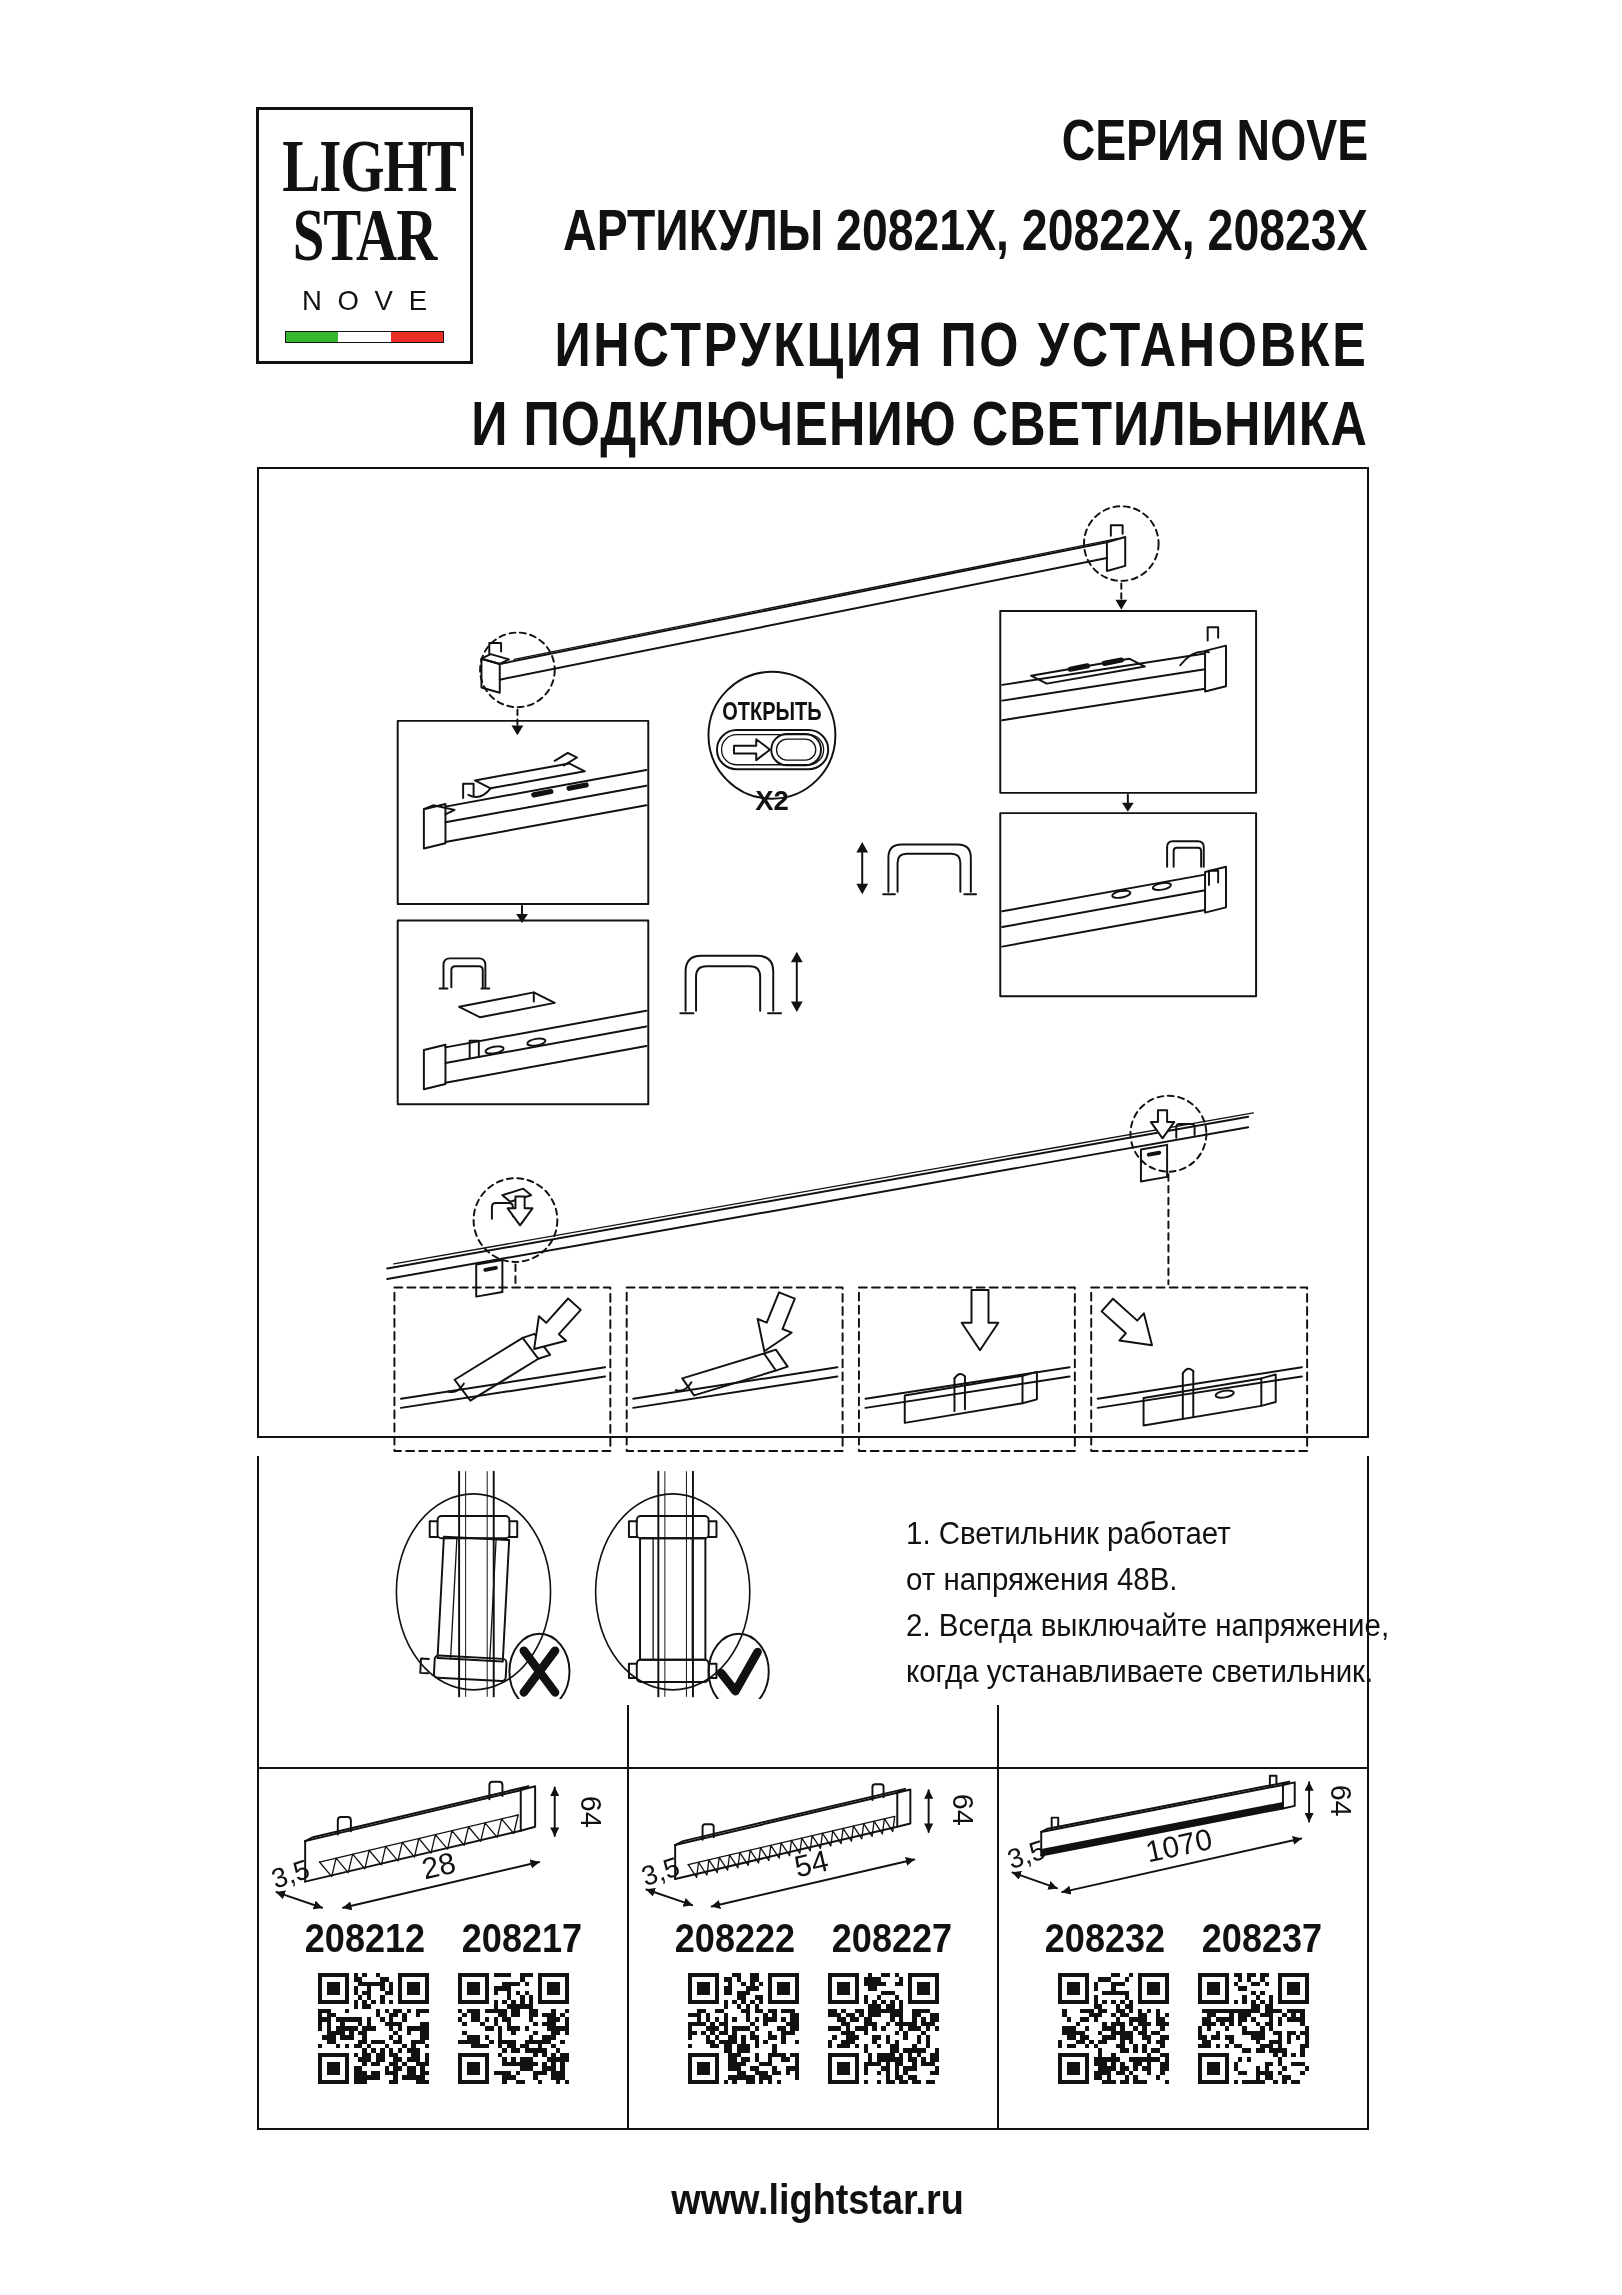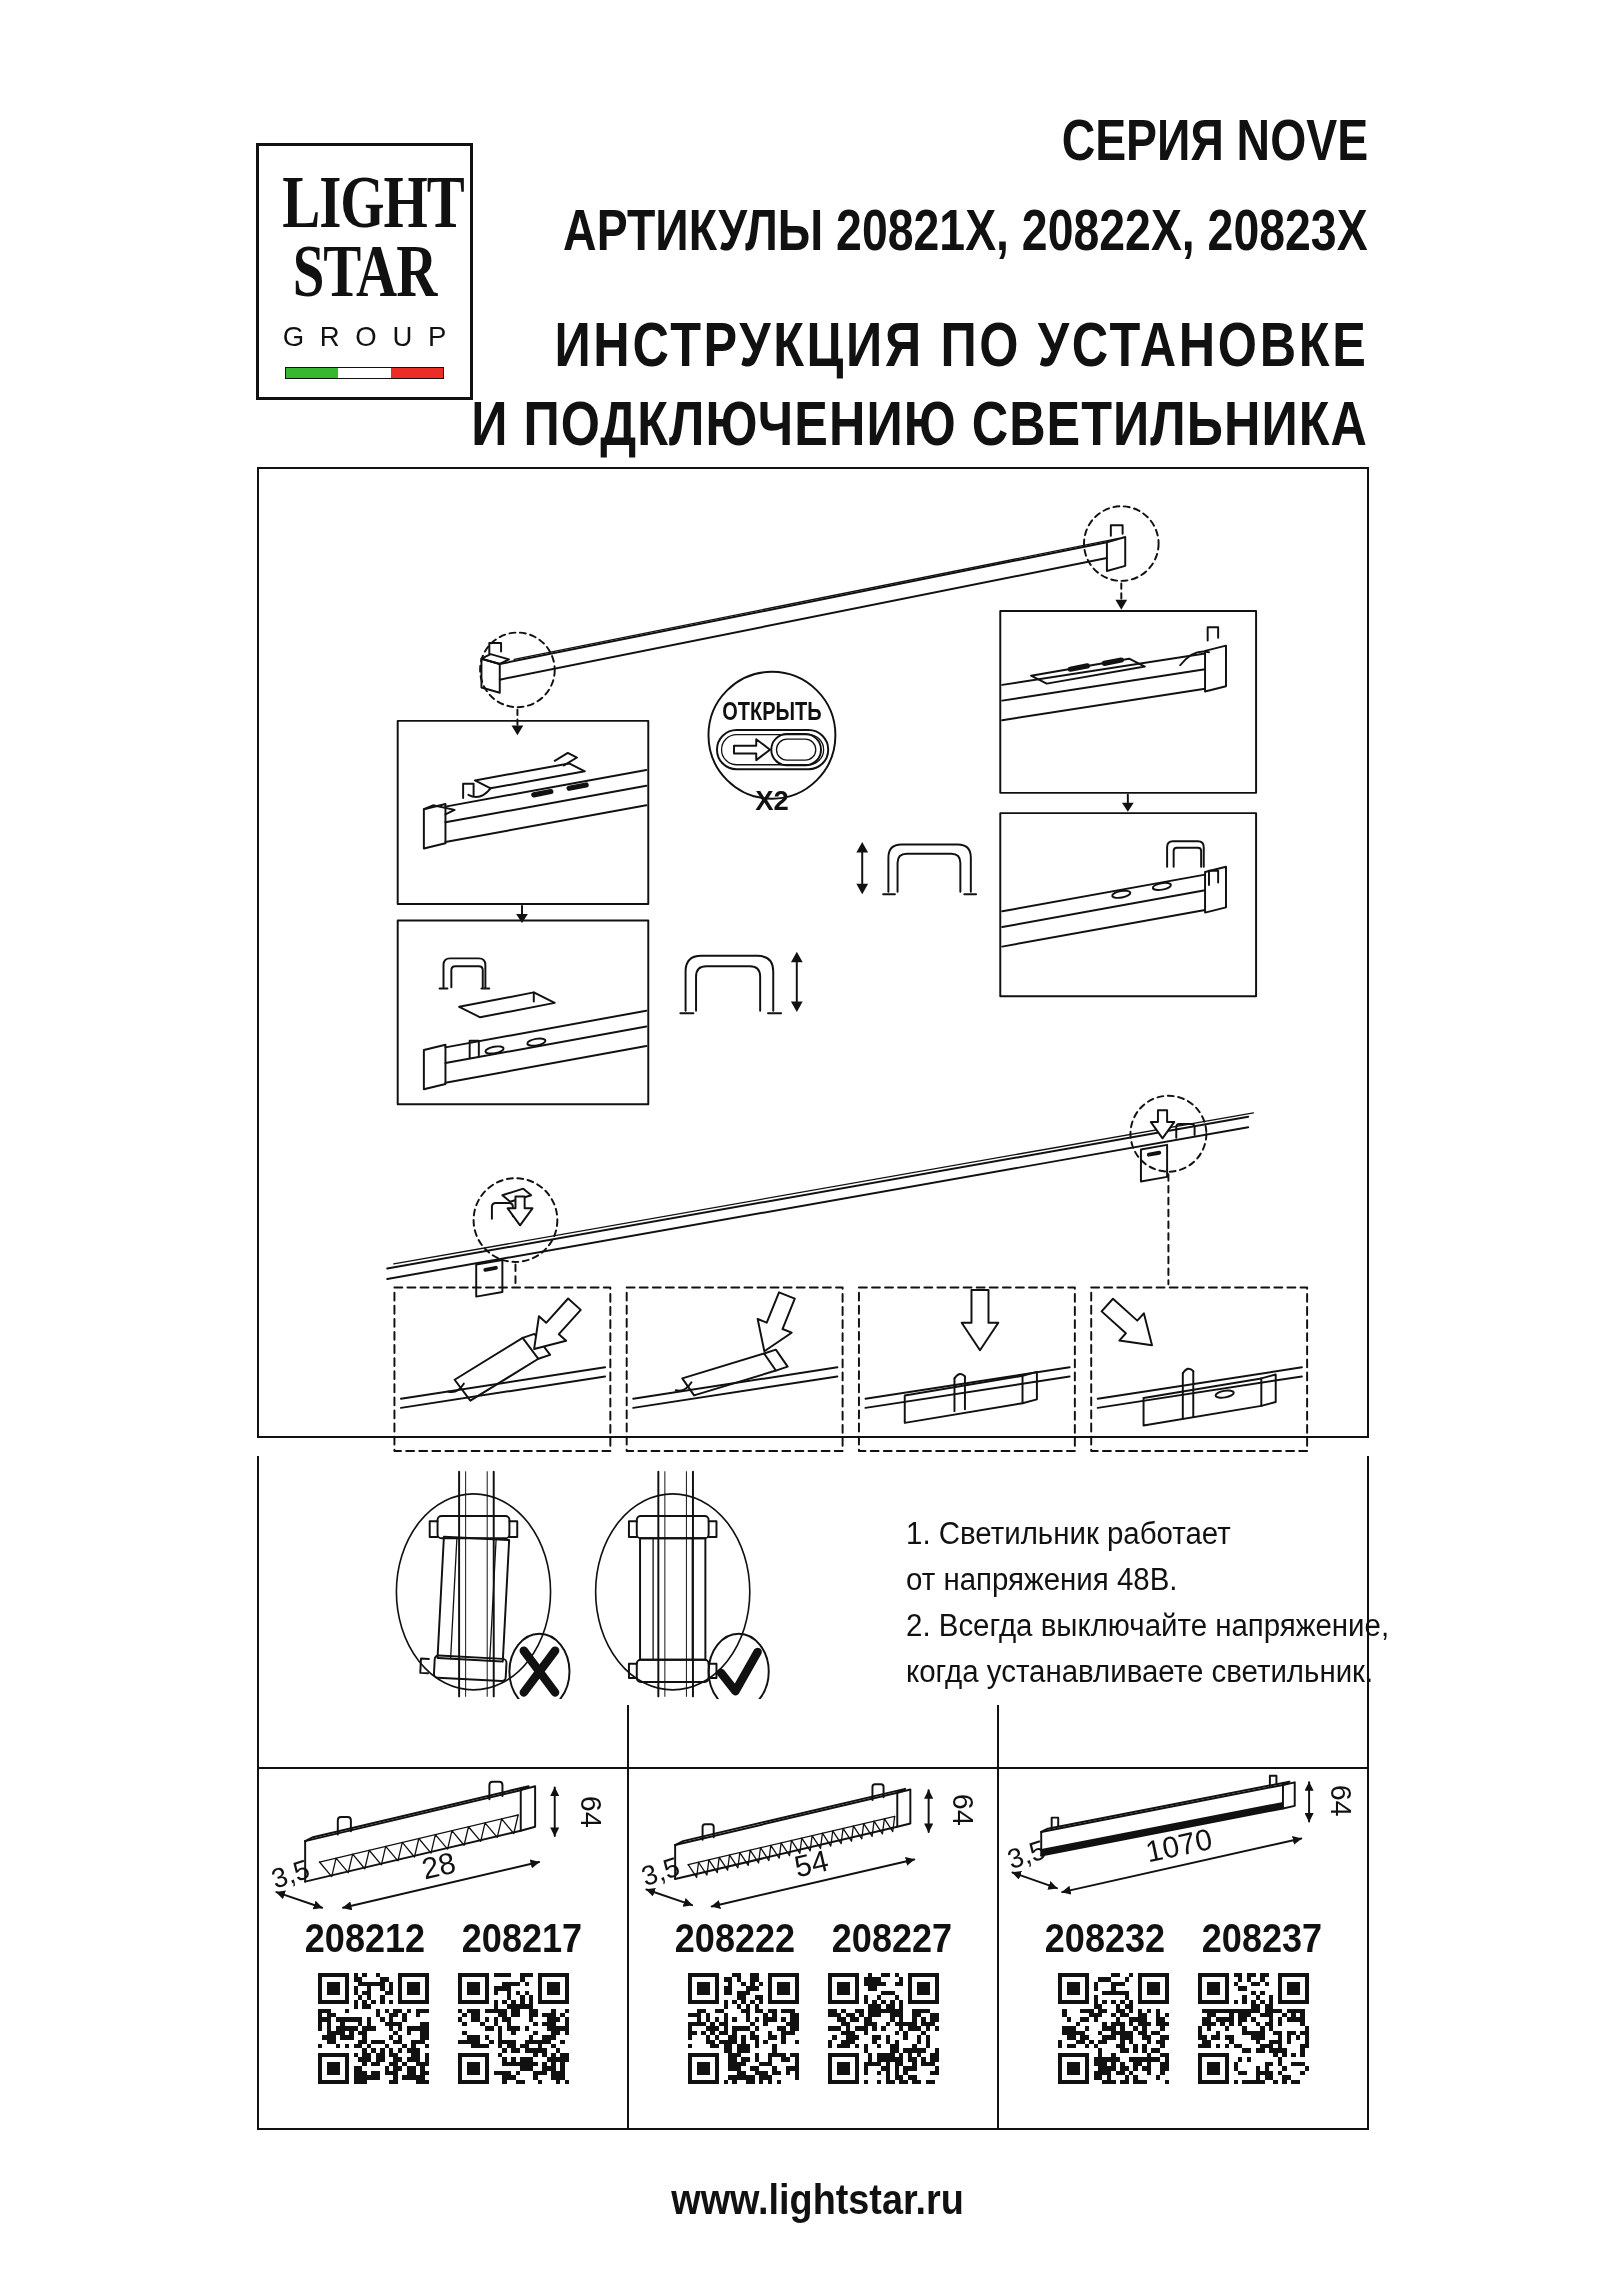--- a/index.html
+++ b/index.html
@@ -2,21 +2,21 @@
 <html style="font-size:10.5px"><head>
 <meta charset="utf-8">
 <style>
   html,body{margin:0;padding:0;background:#888;}
   #page{position:relative;width:1623px;height:2295px;background:#ffffff;
         font-family:"Liberation Sans",sans-serif;color:#111;overflow:hidden;}
   svg{display:block}
   .ink{stroke:#111;fill:none;stroke-width:3;stroke-linejoin:round;stroke-linecap:round;}
   
   #logo-box{position:absolute;left:256px;top:107px;width:217px;height:257px;
-            border:3.9px solid #111;box-sizing:border-box;text-align:center;margin-top:36px;}
+            border:3.9px solid #111;box-sizing:border-box;text-align:center;}
   .logo-word{font-family:"Liberation Serif",serif;font-weight:700;font-size:73px;line-height:.95;
              transform:scaleX(.78);transform-origin:50% 50%;letter-spacing:-1.3px;}
   #logo-light{margin-top:22px;}
   #logo-group{font-size:27.5px;font-weight:400;letter-spacing:15.7px;text-indent:15.7px;margin-top:14.4px;}
   #logo-flag{width:157px;height:9.8px;border:1.3px solid #111;margin:14.4px auto 0;display:flex;}
   #logo-flag div{flex:1;height:100%;}
   
   .hdr{position:absolute;right:255px;text-align:right;font-weight:700;white-space:nowrap;
        transform:scaleX(.8);transform-origin:100% 50%;}
   #hdr-series  {top:106px;font-size:58px;}
@@ -47,21 +47,21 @@
   svg text{font-family:"Liberation Sans",sans-serif;fill:#111;stroke:none;}
 </style>
 </head>
 <body>
 
 <div id="page">
 
   <div id="logo-box">
     <div id="logo-light" class="logo-word">LIGHT</div>
     <div id="logo-star" class="logo-word">STAR</div>
-    <div id="logo-group">GROUP</div>
+    <div id="logo-group">NOVE</div>
     <div id="logo-flag">
       <div id="flag-green" style="background: rgb(53, 184, 47);"></div>
       <div id="flag-white" style="background: rgb(255, 255, 255);"></div>
       <div id="flag-red" style="background: rgb(235, 45, 38);"></div>
     </div>
   </div>
 
   <div id="hdr-series" class="hdr">СЕРИЯ NOVE</div>
   <div id="hdr-articles" class="hdr">АРТИКУЛЫ 20821X, 20822X, 20823X</div>
   <div id="hdr-title1" class="hdr">ИНСТРУКЦИЯ ПО УСТАНОВКЕ</div>

